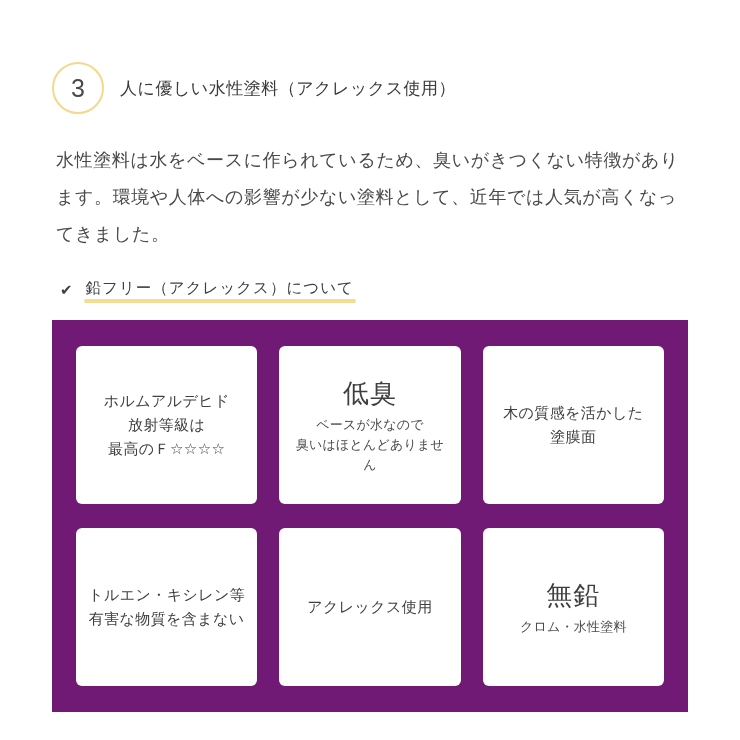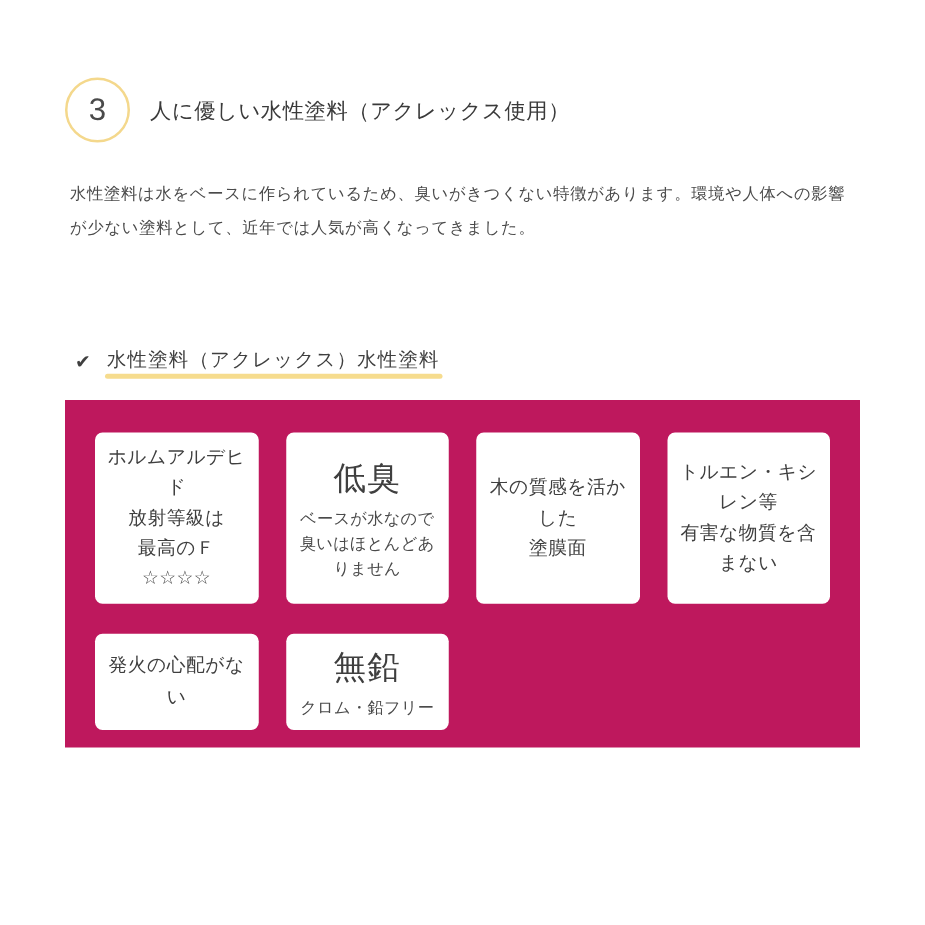--- a/index.html
+++ b/index.html
@@ -51,21 +51,21 @@
     color: #3a3a3a;
     white-space: nowrap;
   }
 
   
   .lead {
     position: absolute;
     left: 56px;
     top: 142px;
     width: 634px;
-    font-size: 13px;
+    font-size: 18px;
     line-height: 2.05;
     letter-spacing: 0.6px;
     color: #4a4a4a;
   }
 
   
   .subhead {
     position: absolute;
     left: 60px;
     top: 278px;
@@ -102,26 +102,26 @@
     position: relative;
     z-index: 1;
   }
 
   
   .panel {
     position: absolute;
     left: 52px;
     top: 320px;
     width: 636px;
-    height: 278px;
-    background: #be185d;
+    height: 392px;
+    background: #701a75;
     box-sizing: border-box;
     padding: 26px 24px;
     display: grid;
-    grid-template-columns: repeat(4, 1fr);
+    grid-template-columns: repeat(3, 1fr);
     grid-template-rows: repeat(2, 1fr);
     gap: 24px 22px;
   }
   .card {
     background: #ffffff;
     border-radius: 6px;
     display: flex;
     flex-direction: column;
     align-items: center;
     justify-content: center;
@@ -155,21 +155,21 @@
 
   <div class="heading">
     <div class="num-badge">3</div>
     <div class="heading-text">人に優しい水性塗料（アクレックス使用）</div>
   </div>
 
   <div class="lead">水性塗料は水をベースに作られているため、臭いがきつくない特徴があります。環境や人体への影響が少ない塗料として、近年では人気が高くなってきました。</div>
 
   <div class="subhead">
     <span class="check-icon">✔</span>
-    <span class="marker-text"><span>水性塗料（アクレックス）水性塗料</span></span>
+    <span class="marker-text"><span>鉛フリー（アクレックス）について</span></span>
   </div>
 
   <div class="panel">
 
     <div class="card">
       <div class="card-main">ホルムアルデヒド<br>放射等級は<br>最高のＦ☆☆☆☆</div>
 
     </div>
 
     <div class="card">
@@ -181,23 +181,23 @@
       <div class="card-main">木の質感を活かした<br>塗膜面</div>
 
     </div>
 
     <div class="card">
       <div class="card-main">トルエン・キシレン等<br>有害な物質を含まない</div>
 
     </div>
 
     <div class="card">
-      <div class="card-main">発火の心配がない</div>
+      <div class="card-main">アクレックス使用</div>
 
     </div>
 
     <div class="card">
       <div class="card-main big">無鉛</div>
-      <div class="card-sub">クロム・鉛フリー</div>
+      <div class="card-sub">クロム・水性塗料</div>
     </div>
 
   </div>
 </div>
 
 </body></html>

